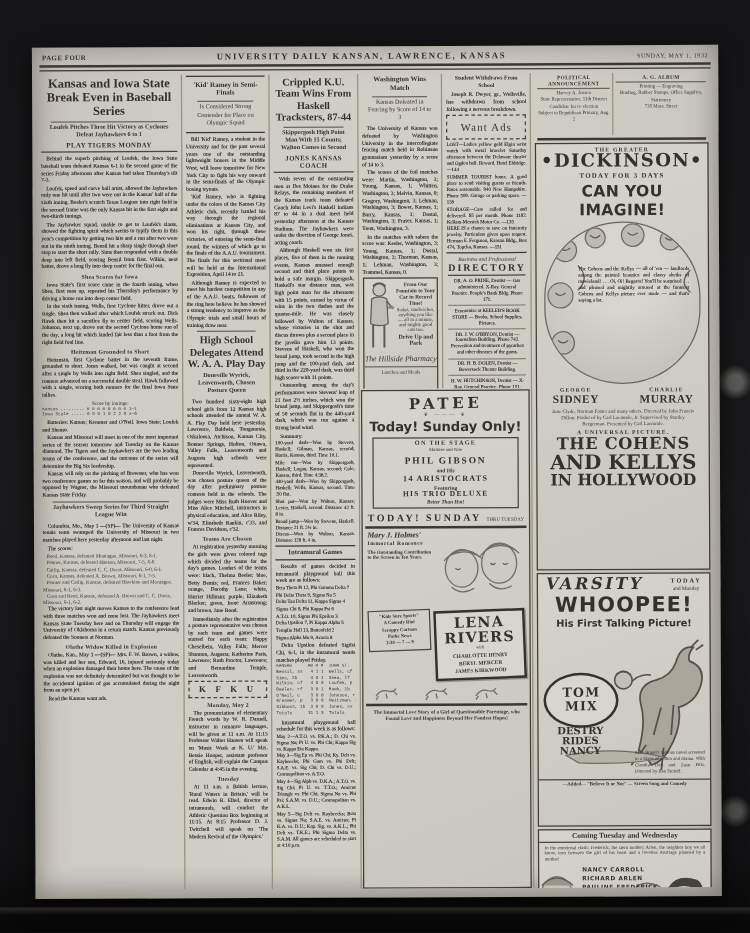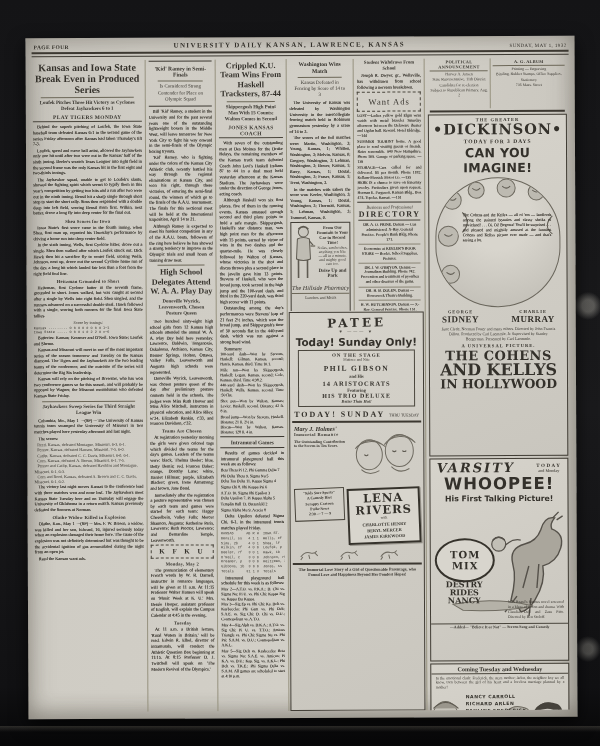--- a/index.html
+++ b/index.html
@@ -144,21 +144,21 @@
     <div class="mast">
       <span class="l">PAGE FOUR</span>
       <span class="c">UNIVERSITY DAILY KANSAN, LAWRENCE, KANSAS</span>
       <span class="r">SUNDAY, MAY 1, 1932</span>
     </div>
     <div class="mastrule"></div>
 
     <div class="content">
 
       <div class="col c1">
-        <div class="h1">Kansas and Iowa State Break Even in Produced Series</div>
+        <div class="h1">Kansas and Iowa State Break Even in Baseball Series</div>
         <hr class="hr">
         <div class="deck">Loufek Pitches Three Hit Victory as Cyclones Defeat Jayhawkers 6 to 1</div>
         <div class="subu">PLAY TIGERS MONDAY</div>
         <div class="body">
             <div class="para">Behind the superb pitching of Loufek, the Iowa State baseball team defeated Kansas 6-1 in the second game of the series Friday afternoon after Kansas had taken Thursday's tilt 7-3.</div>
             <div class="para">Loufek, speed and curve ball artist, allowed the Jayhawkers only one hit until after two were out in the Kansas' half of the sixth inning. Beeler's scratch Texas Leaguer into right field in the second frame was the only Kansas hit in the first eight and two-thirds innings.</div>
             <div class="para">The Jayhawker squad, unable to get to Loufek's slants, showed the fighting spirit which seems to typify them in this year's competition by getting two hits and a run after two were out in the ninth inning. Bensil hit a sharp single through short stop to start the short rally. Sims then responded with a double deep into left field, scoring Bensil from first. Wilkin, next batter, drove a long fly into deep center for the final out.</div>
           </div>
         <div class="sub">Shea Scores for Iowa</div>
         <div class="body">

